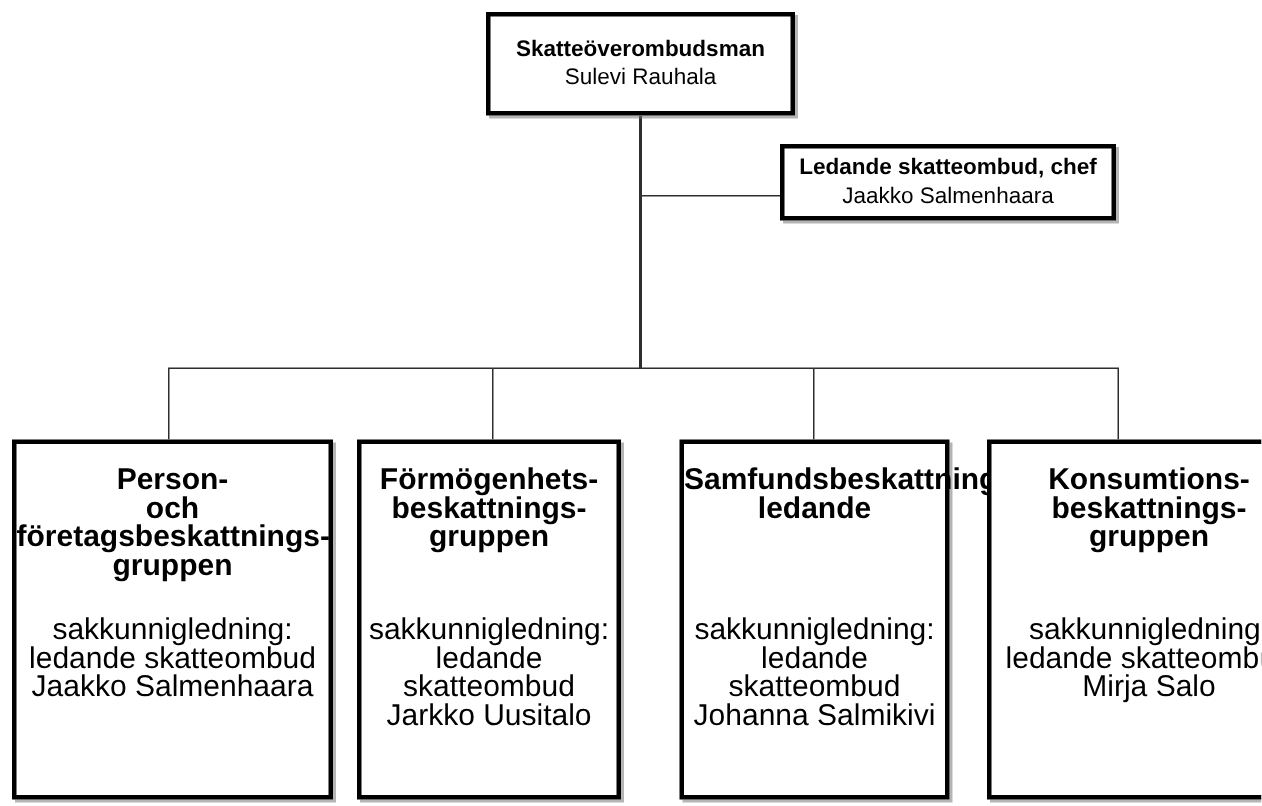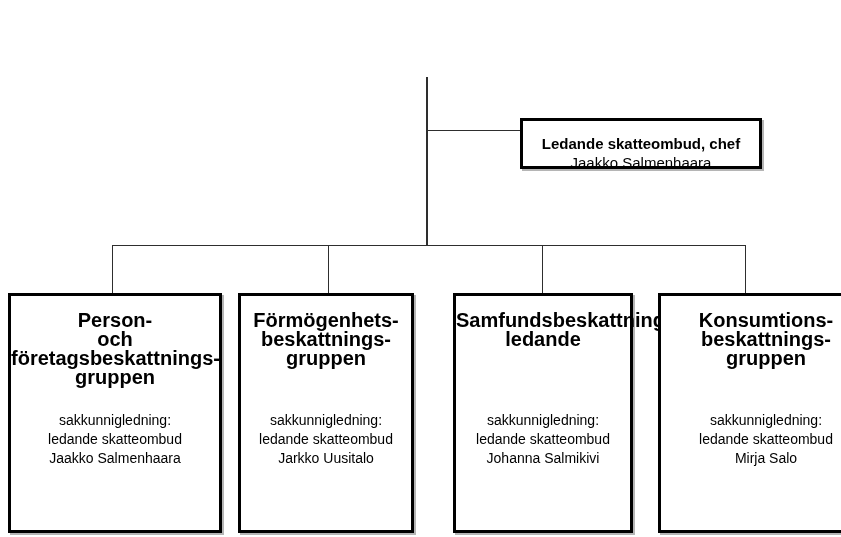--- a/index.html
+++ b/index.html
@@ -34,41 +34,41 @@
     font-size: 15px;
     line-height: 19px;
     white-space: pre-line;
   }
   .top-box {
     left: 324px; top: 8px;
     width: 206px; height: 69px;
     padding-top: 12px;
   }
   .chief-box {
-    left: 520px; top: 118px;
-    width: 242px; height: 51px;
-    padding-top: 13px;
+    left: 520px; top: 96px;
+    width: 224px; height: 51px;
+    padding-top: 3px;
   }
   .group-box {
     top: 293px;
     height: 240px;
     padding-top: 15px;
   }
   .group-title {
     font-weight: bold;
     font-size: 20px;
     line-height: 19px;
     white-space: pre-line;
   }
   .group-details {
     position: absolute;
     left: 0;
     top: 115px;
     width: 100%;
-    font-size: 14px;
+    font-size: 20px;
     line-height: 19px;
     white-space: pre-line;
     text-align: center;
   }
   .connector {
     position: absolute;
     background: #2e2e2e;
   }
 </style>
 </head>
@@ -77,20 +77,24 @@
 <div class="canvas">
 
   <div class="connector" style="left:426px; top:77px; width:2px; height:169px;"></div>
   <div class="connector" style="left:427px; top:130px; width:93px; height:1px;"></div>
   <div class="connector" style="left:112px; top:245px; width:634px; height:1px;"></div>
   <div class="connector" style="left:112px; top:246px; width:1px; height:47px;"></div>
   <div class="connector" style="left:328px; top:246px; width:1px; height:47px;"></div>
   <div class="connector" style="left:542px; top:246px; width:1px; height:47px;"></div>
   <div class="connector" style="left:745px; top:246px; width:1px; height:47px;"></div>
 
+  <div class="box top-box">
+    <div class="box-title">Skatteöverombudsman</div>
+    <div class="box-name">Sulevi Rauhala</div>
+  </div>
 
   <div class="box chief-box">
     <div class="box-title">Ledande skatteombud, chef</div>
     <div class="box-name">Jaakko Salmenhaara</div>
   </div>
 
   <div class="box group-box" style="left:8px; width:214px;">
     <div class="group-title">Person-
 och
 företagsbeskattnings-

